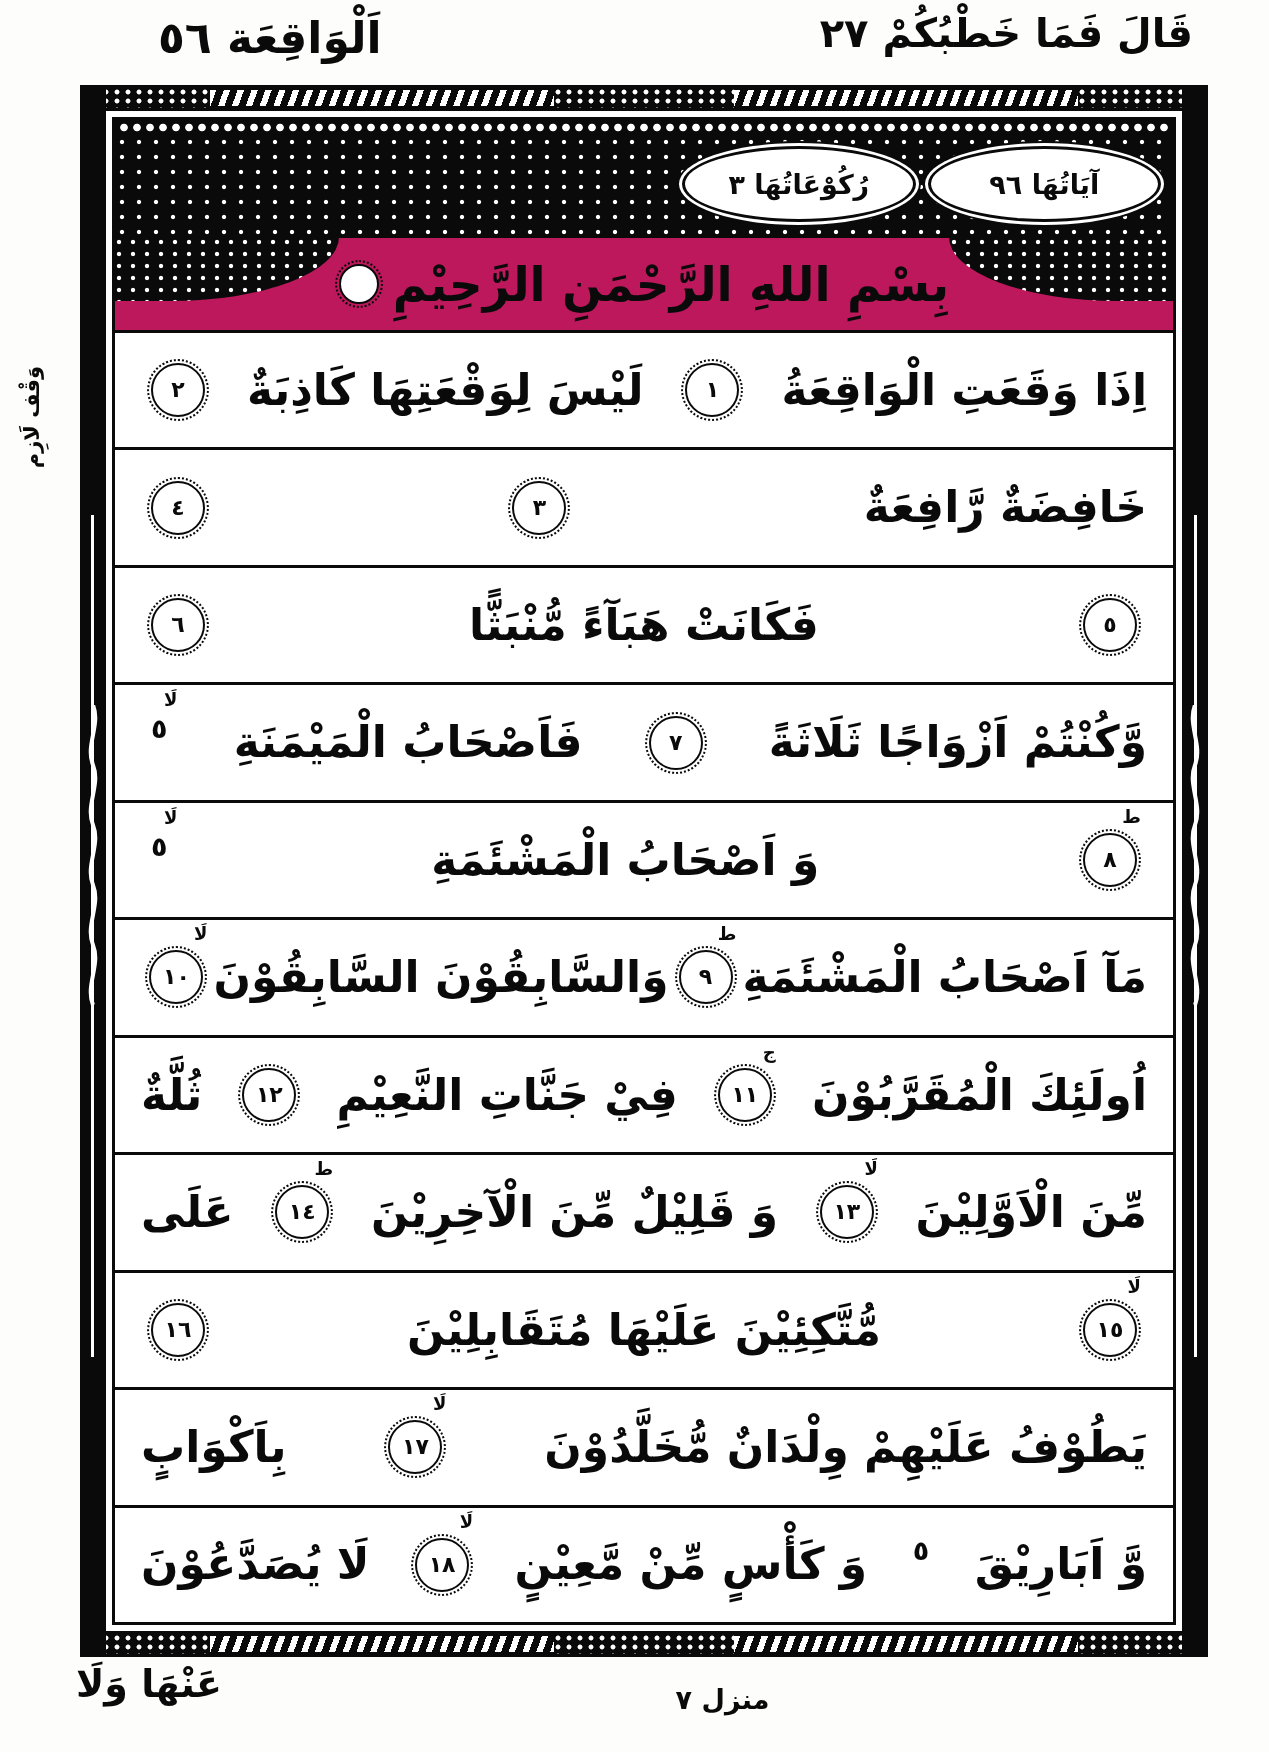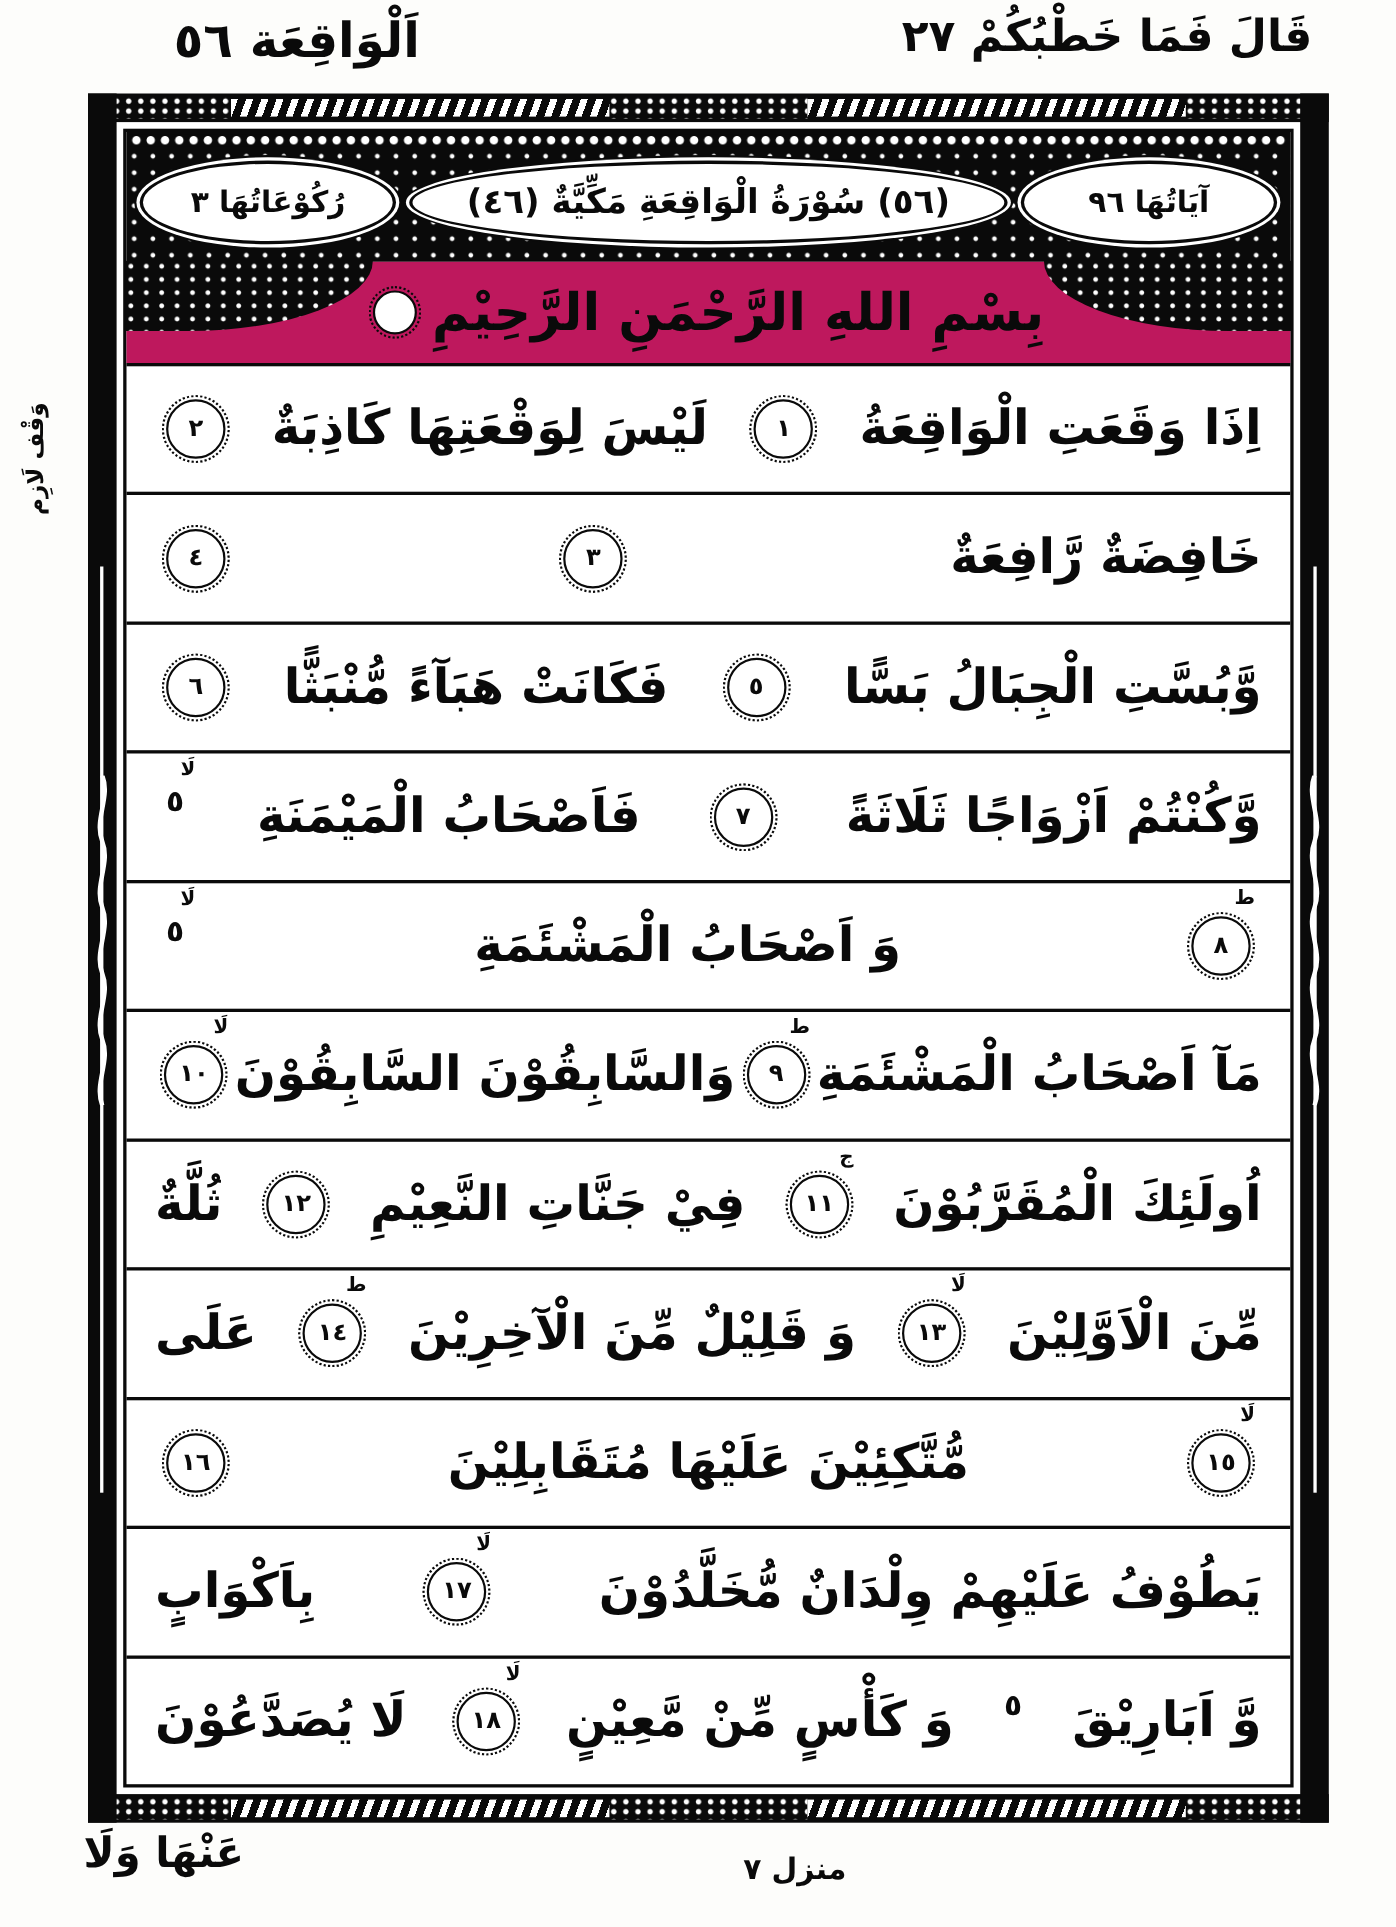--- a/index.html
+++ b/index.html
@@ -111,23 +111,20 @@
         </svg>
     </div>
 
     <div class="inner">
 
       <div class="titleband">
         <div class="beads"></div>
         <div class="cartouche c-side arb">
           <span>آيَاتُهَا ٩٦</span>
         </div>
-        <div class="cartouche c-mid arb">
-          <span>(٥٦) سُوْرَةُ الْوَاقِعَةِ مَكِّيَّةٌ (٤٦)</span>
-        </div>
         <div class="cartouche c-side arb">
           <span>رُكُوْعَاتُهَا ٣</span>
         </div>
       </div>
 
       <div class="bism">
         <div class="bism-corner bc-r"></div>
         <div class="bism-corner bc-l"></div>
         <div class="bism-text arb">
           <span>بِسْمِ اللهِ الرَّحْمَنِ الرَّحِيْمِ</span>
@@ -149,21 +146,20 @@
           <div class="line">
             <span class="seg">خَافِضَةٌ رَّافِعَةٌ</span>
             <span class="aya">
               <span class="aya-d">٣</span>
             </span>
             <span class="aya">
               <span class="aya-d">٤</span>
             </span>
           </div>
           <div class="line">
-            <span class="seg">وَّبُسَّتِ الْجِبَالُ بَسًّا</span>
             <span class="aya">
               <span class="aya-d">٥</span>
             </span>
             <span class="seg">فَكَانَتْ هَبَآءً مُّنْبَثًّا</span>
             <span class="aya">
               <span class="aya-d">٦</span>
             </span>
           </div>
           <div class="line">
             <span class="seg">وَّكُنْتُمْ اَزْوَاجًا ثَلَاثَةً</span>

